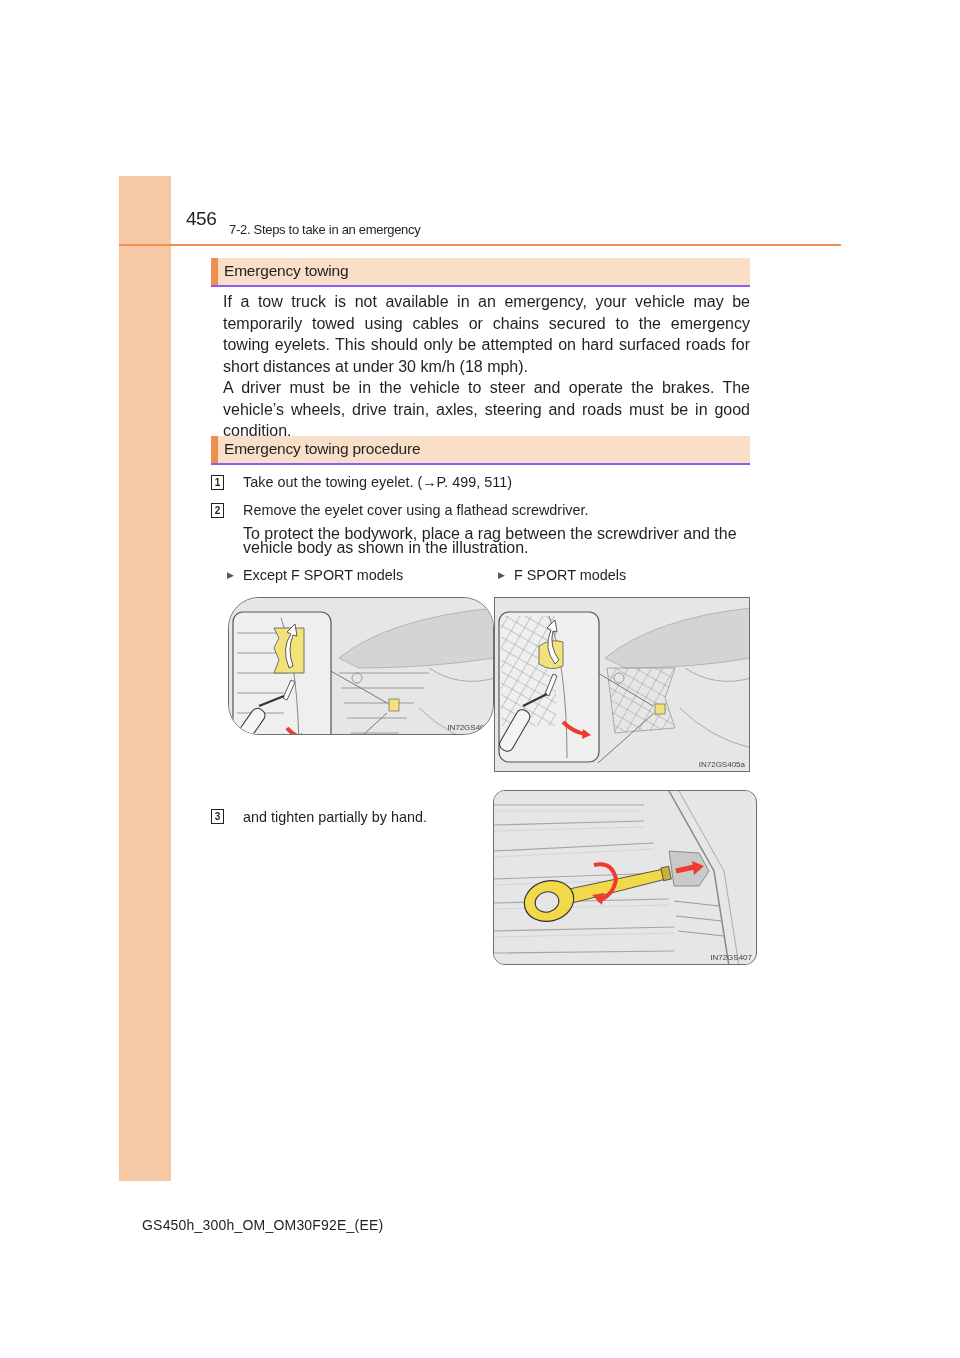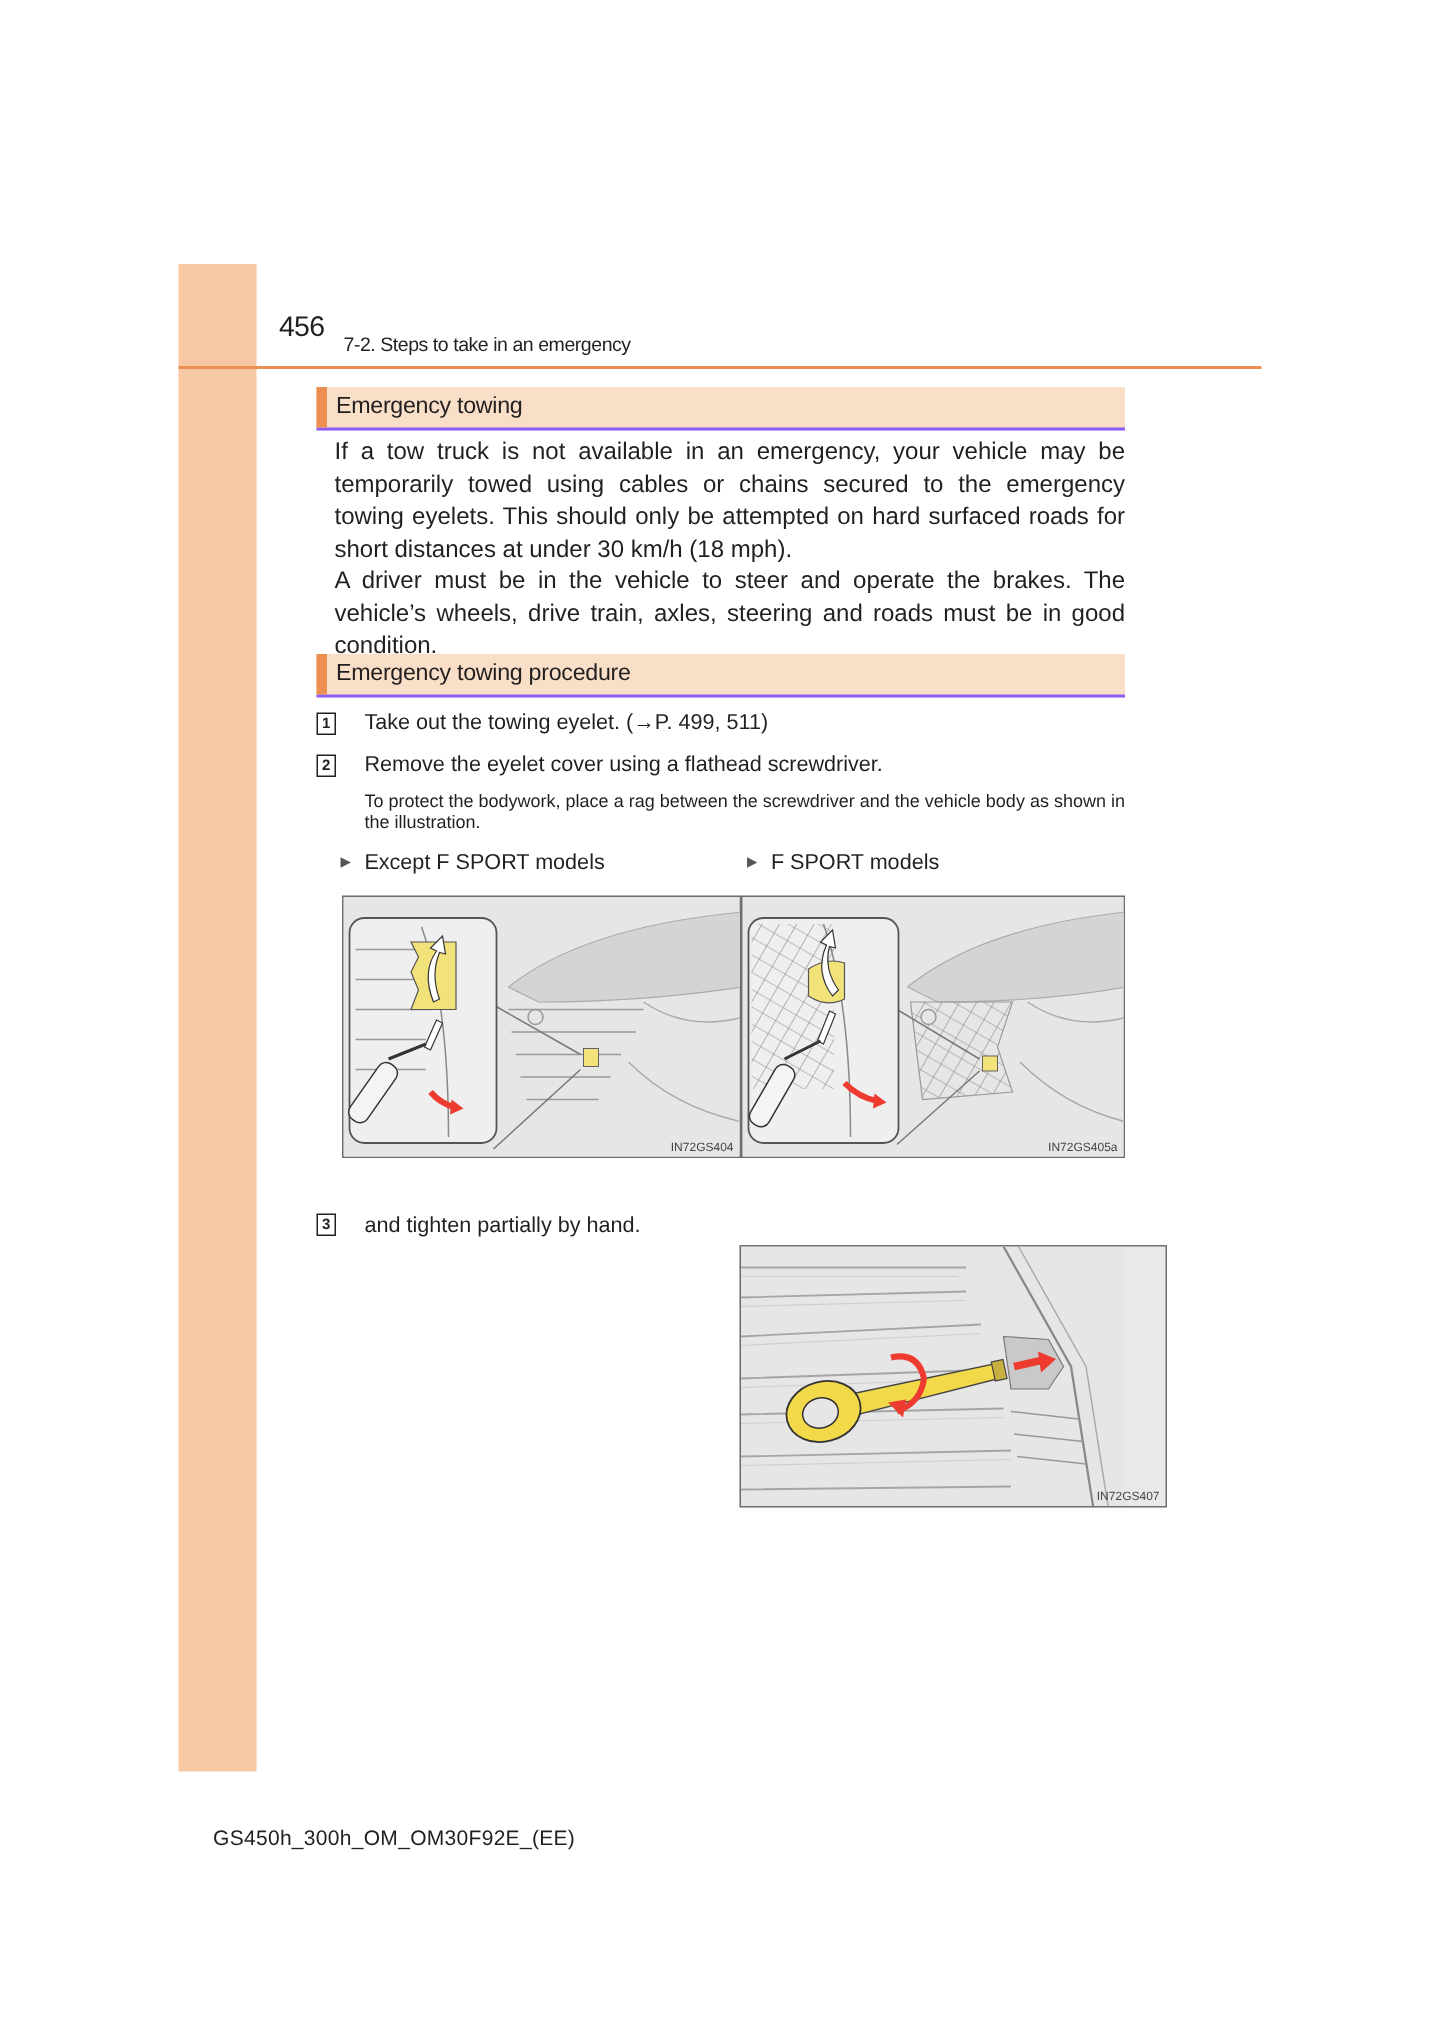--- a/index.html
+++ b/index.html
@@ -14,21 +14,21 @@
                   border-bottom: 2px solid #8b5cf6; box-sizing: border-box; }
   .section-head .bar { position: absolute; left: 0; top: 0; width: 7px; height: 100%; background: #ee8f52; }
   .section-head .label { position: absolute; left: 13px; top: 4px; font-size: 15.5px; color: #231f20; letter-spacing: -0.2px; }
 
   .para { position: absolute; left: 223px; width: 527px; font-size: 16px; line-height: 21.5px; text-align: justify; }
 
   .step { position: absolute; left: 211px; font-size: 14.4px; }
   .step-num { position: absolute; left: 0; top: 1px; width: 11px; height: 13px; border: 1.5px solid #231f20;
               font-size: 10px; font-weight: bold; text-align: center; line-height: 13px; }
   .step-text { position: absolute; left: 32px; top: 0; white-space: nowrap; }
-  .note { position: absolute; left: 243px; width: 510px; font-size: 12px; line-height: 14px; }
+  .note { position: absolute; left: 243px; width: 510px; font-size: 16px; line-height: 14px; }
 
   .bullet { position: absolute; font-size: 14.4px; white-space: nowrap; }
   .bullet .tri { display: inline-block; font-size: 9px; color: #555; margin-right: 9px; position: relative; top: -2px; }
 
   .figure { position: absolute; border: 1px solid #6d6e71; background: #e9e9e9; box-sizing: border-box; overflow: hidden; }
   .figure svg { position: absolute; left: 0; top: 0; }
   .fig-code { position: absolute; right: 4px; bottom: 2px; font-size: 8px; color: #444; }
 
   .footer { position: absolute; left: 142px; top: 1217px; font-size: 14px; color: #231f20; letter-spacing: 0.2px; text-align: right; }
 </style>
@@ -62,21 +62,21 @@
 </div>
 <div class="note" style="top:527px;">To protect the bodywork, place a rag between the screwdriver and the vehicle body as shown in the illustration.</div>
 
 <div class="bullet" style="left:227px; top:567px;">
   <span class="tri">▶</span><span>Except F SPORT models</span>
 </div>
 <div class="bullet" style="left:498px; top:567px;">
   <span class="tri">▶</span><span>F SPORT models</span>
 </div>
 
-<div class="figure" style="left:228px; top:597px; width:266px; height:175px;">
+<div class="figure" style="left:228px; top:597px; width:266px; height:138px;border-radius:31px;">
   <svg width="266" height="175" viewBox="0 0 266 175">
     <rect width="266" height="175" fill="#e6e6e6"></rect>
     <path d="M110 60 Q160 20 266 10 L266 60 Q200 70 130 70 Z" fill="#d4d4d4" stroke="#aaa" stroke-width="0.8"></path>
     <path d="M110 75 L200 75 M112 90 L195 90 M115 105 L185 105 M118 120 L178 120 M122 135 L170 135" stroke="#9a9a9a" stroke-width="1" fill="none"></path>
     <path d="M200 70 Q230 90 266 80 M190 110 Q220 140 266 150" stroke="#aaa" stroke-width="1" fill="none"></path>
     <circle cx="128" cy="80" r="5" fill="none" stroke="#999"></circle>
     <rect x="160" y="101" width="10" height="12" fill="#f2e27a" stroke="#555" stroke-width="0.6"></rect>
     <path d="M100 72 L158 105" stroke="#777" stroke-width="1"></path>
     <path d="M100 168 L158 115" stroke="#777" stroke-width="1"></path>
     <rect x="4" y="14" width="98" height="150" rx="10" fill="#efefef" stroke="#555" stroke-width="1.2"></rect>
@@ -122,21 +122,21 @@
   <div class="fig-code">IN72GS405a</div>
 </div>
 
 <div class="step" style="top:808px;">
   <div class="step-num">3</div>
   <div class="step-text" style="line-height:24px; top:-3px;">
     <div>and tighten partially by hand.</div>
   </div>
 </div>
 
-<div class="figure" style="left:493px; top:830px; width:285px; height:175px;">
+<div class="figure" style="left:493px; top:790px; width:264px; height:175px;border-radius:12px;">
   <svg width="257" height="175" viewBox="0 0 257 175">
     <rect width="257" height="175" fill="#e6e6e6"></rect>
     <path d="M0 14 L150 14 M0 34 L150 30 M0 60 L160 52 M0 88 L170 82 M0 112 L175 108 M0 140 L180 136 M0 162 L180 160" stroke="#a5a5a5" stroke-width="1.2" fill="none"></path>
     <path d="M0 20 L145 20 M0 40 L150 36 M0 66 L160 58 M0 94 L170 88 M0 118 L175 114 M0 146 L180 142" stroke="#cfcfcf" stroke-width="0.8" fill="none"></path>
     <path d="M175 0 L220 80 L235 175" stroke="#888" stroke-width="1.5" fill="none"></path>
     <path d="M185 0 L230 80 L245 175" stroke="#aaa" stroke-width="1" fill="none"></path>
     <path d="M175 60 L205 62 L215 80 L205 95 L180 95 Z" fill="#c9c9c9" stroke="#777" stroke-width="0.8"></path>
     <path d="M180 110 L225 115 M182 125 L228 130 M184 140 L230 145" stroke="#999" stroke-width="1"></path>
     <path d="M75 98 L170 78 L172 88 L78 112 Z" fill="#f2d94a" stroke="#444" stroke-width="0.9"></path>
     <rect x="168" y="76" width="8" height="13" transform="rotate(-12 172 82)" fill="#c8b040" stroke="#444" stroke-width="0.8"></rect>

